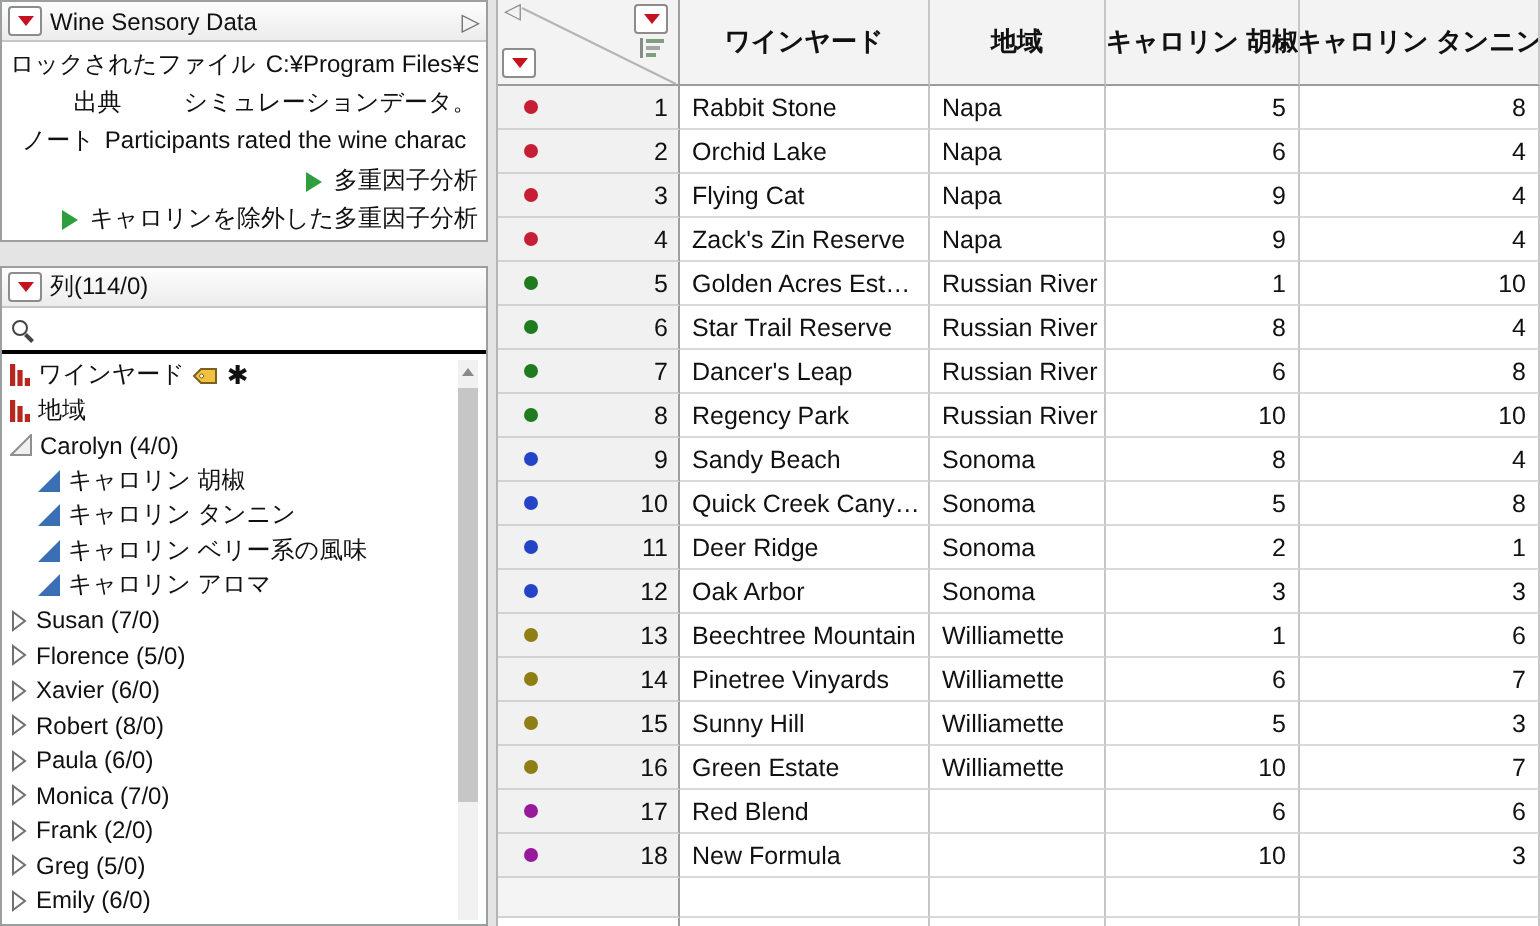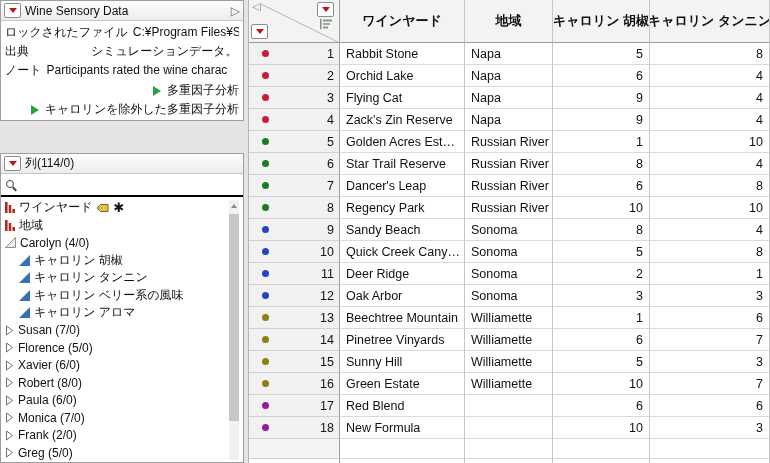--- a/index.html
+++ b/index.html
@@ -2,29 +2,29 @@
 <html><head>
 <meta charset="utf-8">
 <style>
   html,body{margin:0;padding:0;background:#e4e4e4;}
   .app{width:770px;height:463px;display:flex;overflow:hidden;background:#e4e4e4;
        font-family:"Liberation Sans","DejaVu Sans",sans-serif;font-size:12px;color:#111;}
   
   .sidebar{width:244px;display:flex;flex-direction:column;gap:12px;}
   .panel{background:#fff;border:1px solid #9aa0a0;box-sizing:border-box;}
   .table-panel{height:121px;overflow:hidden;}
-  .columns-panel{flex:1;position:relative;overflow:hidden;margin-top:20px;}
+  .columns-panel{flex:1;position:relative;overflow:hidden;}
   .panel-header{height:20px;display:flex;align-items:center;gap:4px;padding:0 3px;
      background:linear-gradient(#fdfdfd,#ececec);border-bottom:1px solid #c6c6c6;box-sizing:border-box;}
   .rt-btn{width:15px;height:13px;background:#fff;border:1px solid #8c8c8c;border-radius:2px;
      display:inline-flex;align-items:center;justify-content:center;flex:0 0 auto;cursor:pointer;}
   .tri-down{width:0;height:0;border-left:4px solid transparent;border-right:4px solid transparent;border-top:5px solid #c4121f;}
   .expand-arrow{margin-left:auto;color:#6f6f6f;font-size:12px;line-height:1;}
   .props{padding:2px 4px 0 4px;}
-  .prop-row{height:19px;line-height:19px;white-space:nowrap;overflow:hidden;}
+  .prop-row{height:19px;line-height:19px;white-space:nowrap;overflow:hidden;text-align:center;}
   .prop-label{margin-right:5px;}
   .prop-row:nth-child(2) .prop-label{display:inline-block;min-width:86px;margin-right:0;}
   .scripts{padding:1px 4px;}
   .script-row{height:19px;display:flex;align-items:center;gap:6px;cursor:pointer;justify-content:flex-end;}
   .script-tri{width:0;height:0;border-left:8px solid #2f9e3f;border-top:5px solid transparent;border-bottom:5px solid transparent;}
   .search-row{height:23px;border-bottom:2px solid #000;display:flex;align-items:center;padding:0 4px;box-sizing:border-box;background:#fff;}
   .mag-icon{width:12px;height:12px;position:relative;flex:0 0 auto;}
   .mag-icon::before{content:"";position:absolute;top:1px;left:1px;width:6px;height:6px;border:1px solid #444;border-radius:50%;}
   .mag-icon::after{content:"";position:absolute;width:5px;height:2px;background:#444;transform:rotate(45deg);top:9px;left:7px;}
   .search-input{border:none;outline:none;flex:1;height:18px;font:inherit;background:transparent;}

